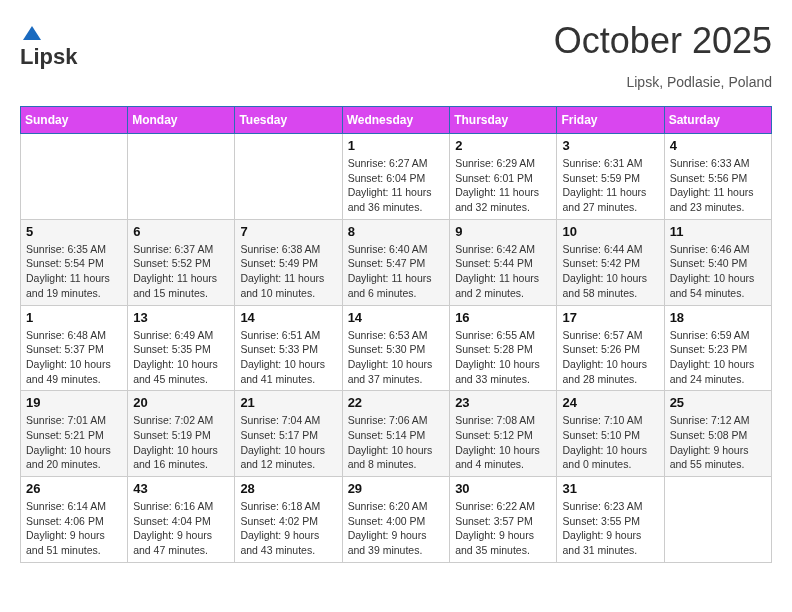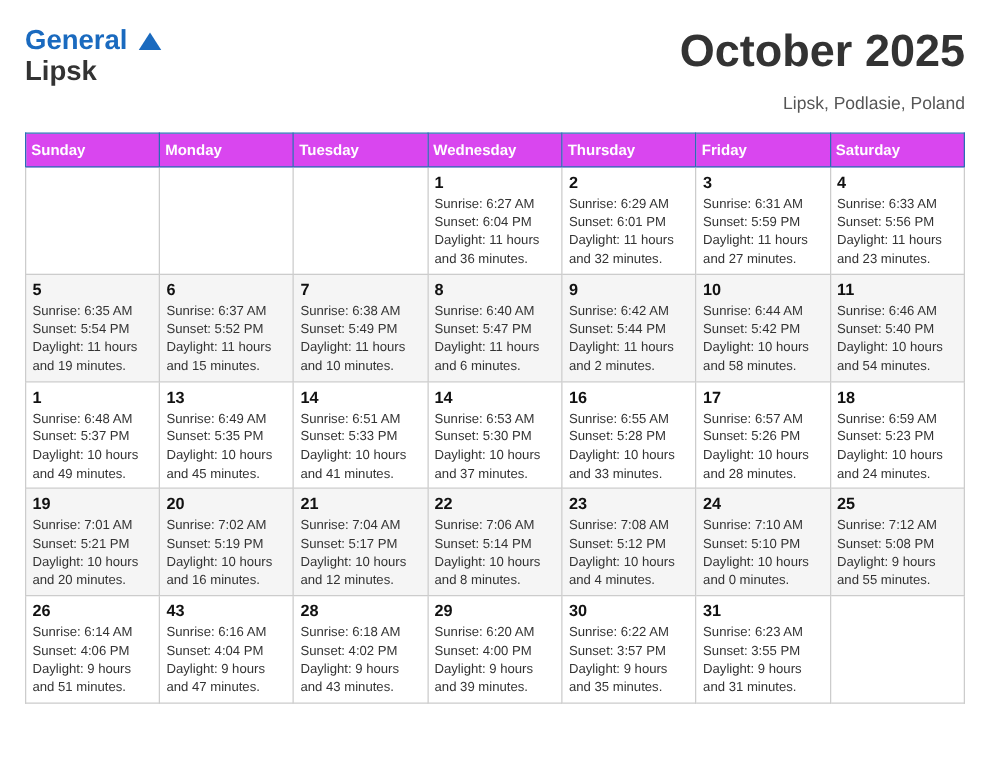--- a/index.html
+++ b/index.html
@@ -18,21 +18,21 @@
     }
     .logo {
       display: flex;
       align-items: center;
     }
     .title-block {
       text-align: right;
     }
     .month-title {
       font-size: 36px;
-      font-weight: bold;
+      font-weight: normal;
       color: #333;
     }
     .subtitle {
       font-size: 14px;
       color: #555;
       margin-top: 12px;
     }
     table {
       width: 100%;
       border-collapse: collapse;
@@ -74,21 +74,20 @@
     }
   </style>
 </head>
 <body>
 
 <div class="header">
   <div class="logo">
     <div>
       <div style="display:flex;align-items:center;">
         <div style="font-size:22px;font-weight:bold;color:#333;line-height:1.1;">
-          <span style="color:#1a6abf;">General</span>
           <svg width="22" height="22" viewBox="0 0 22 22" style="vertical-align:middle;margin-left:1px;">
             <polygon points="2,18 11,4 20,18" fill="#1a6abf"></polygon>
             <rect x="7" y="12" width="8" height="6" fill="#1a6abf"></rect>
           </svg>
         </div>
       </div>
       <div style="font-size:22px;font-weight:bold;color:#333;">Lipsk</div>
     </div>
   </div>
   <div class="title-block">

